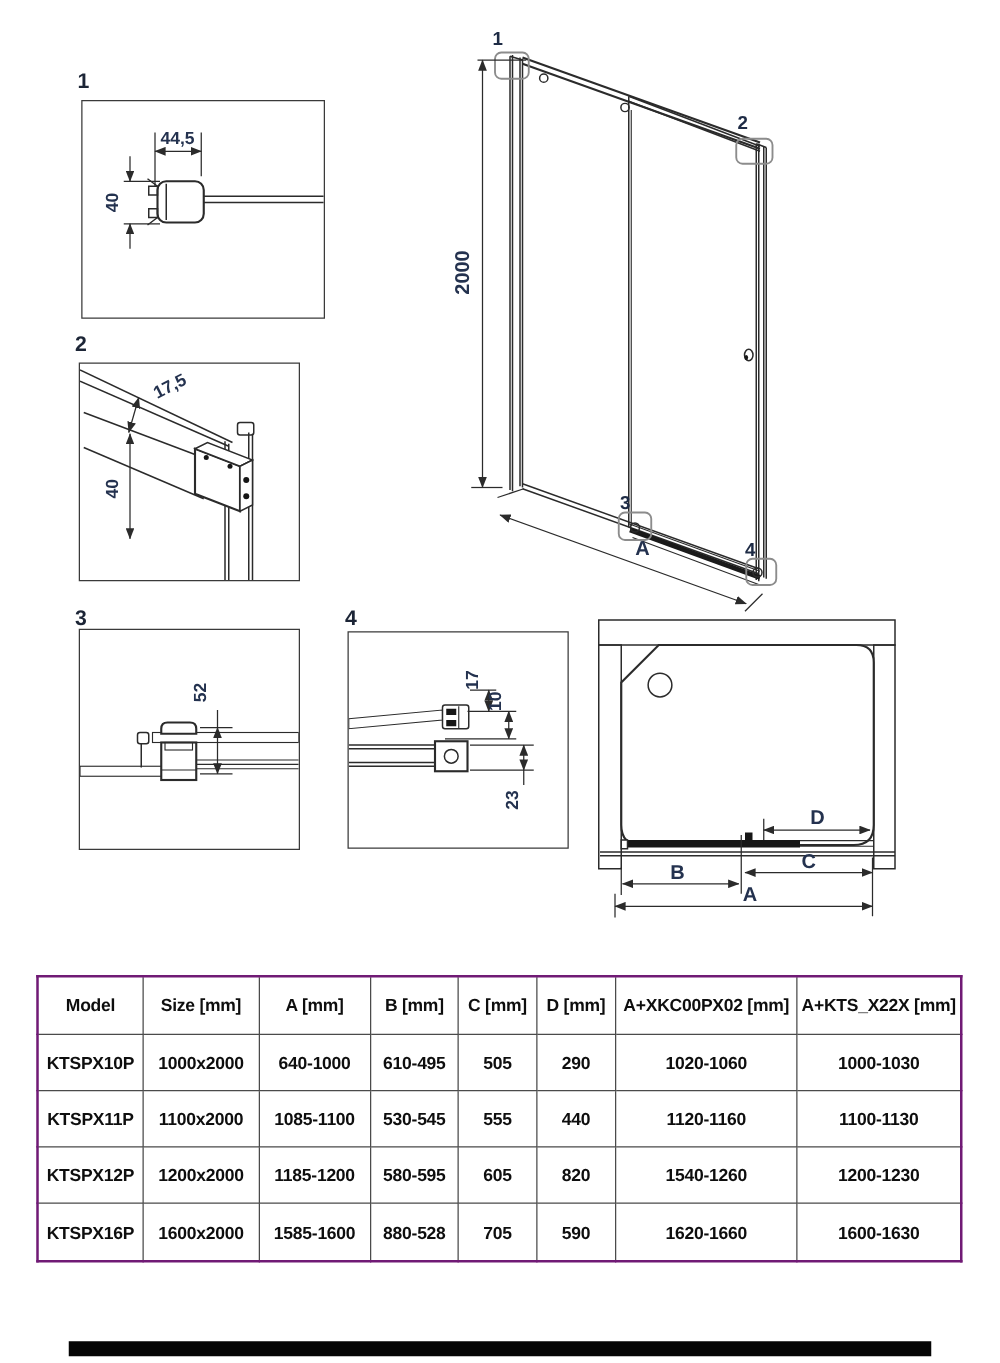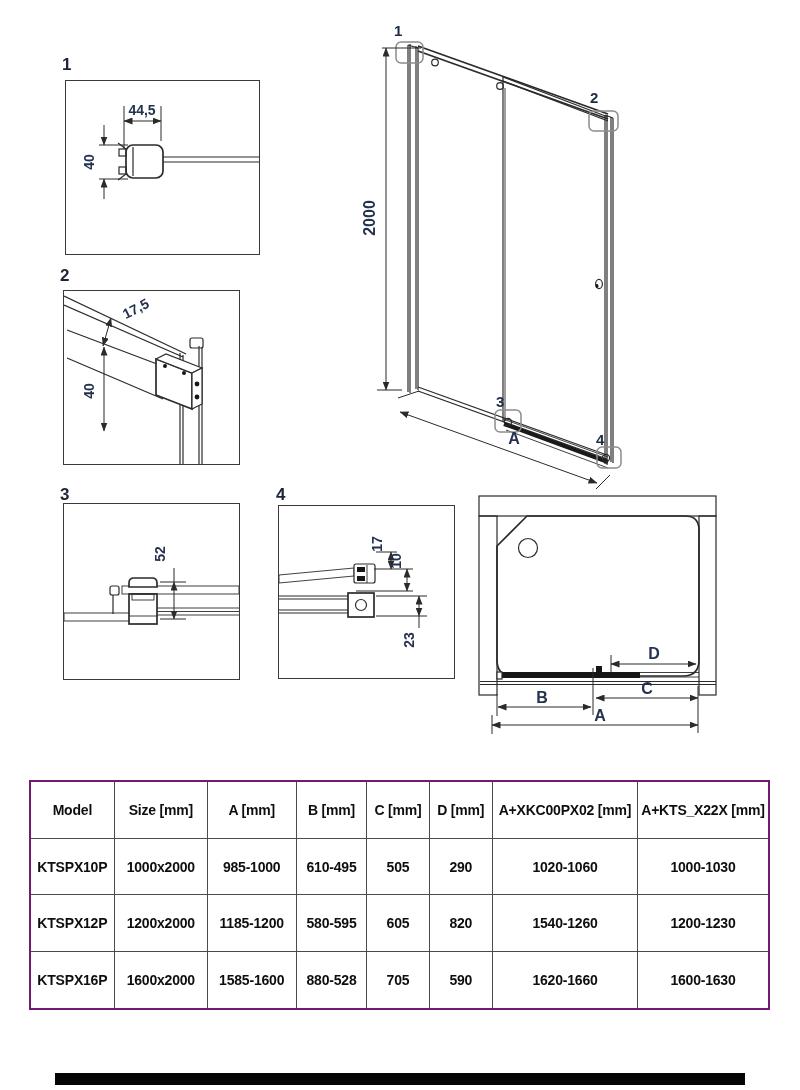--- a/index.html
+++ b/index.html
@@ -327,26 +327,36 @@
       <th>A [mm]</th>
       <th>B [mm]</th>
       <th>C [mm]</th>
       <th>D [mm]</th>
       <th>A+XKC00PX02 [mm]</th>
       <th>A+KTS_X22X [mm]</th>
     </tr>
     <tr>
       <td>KTSPX10P</td>
       <td>1000x2000</td>
-      <td>985-1000</td>
+      <td>640-1000</td>
       <td>610-495</td>
       <td>505</td>
       <td>290</td>
       <td>1020-1060</td>
       <td>1000-1030</td>
+    </tr>
+    <tr>
+      <td>KTSPX11P</td>
+      <td>1100x2000</td>
+      <td>1085-1100</td>
+      <td>530-545</td>
+      <td>555</td>
+      <td>440</td>
+      <td>1120-1160</td>
+      <td>1100-1130</td>
     </tr>
     <tr>
       <td>KTSPX12P</td>
       <td>1200x2000</td>
       <td>1185-1200</td>
       <td>580-595</td>
       <td>605</td>
       <td>820</td>
       <td>1540-1260</td>
       <td>1200-1230</td>

